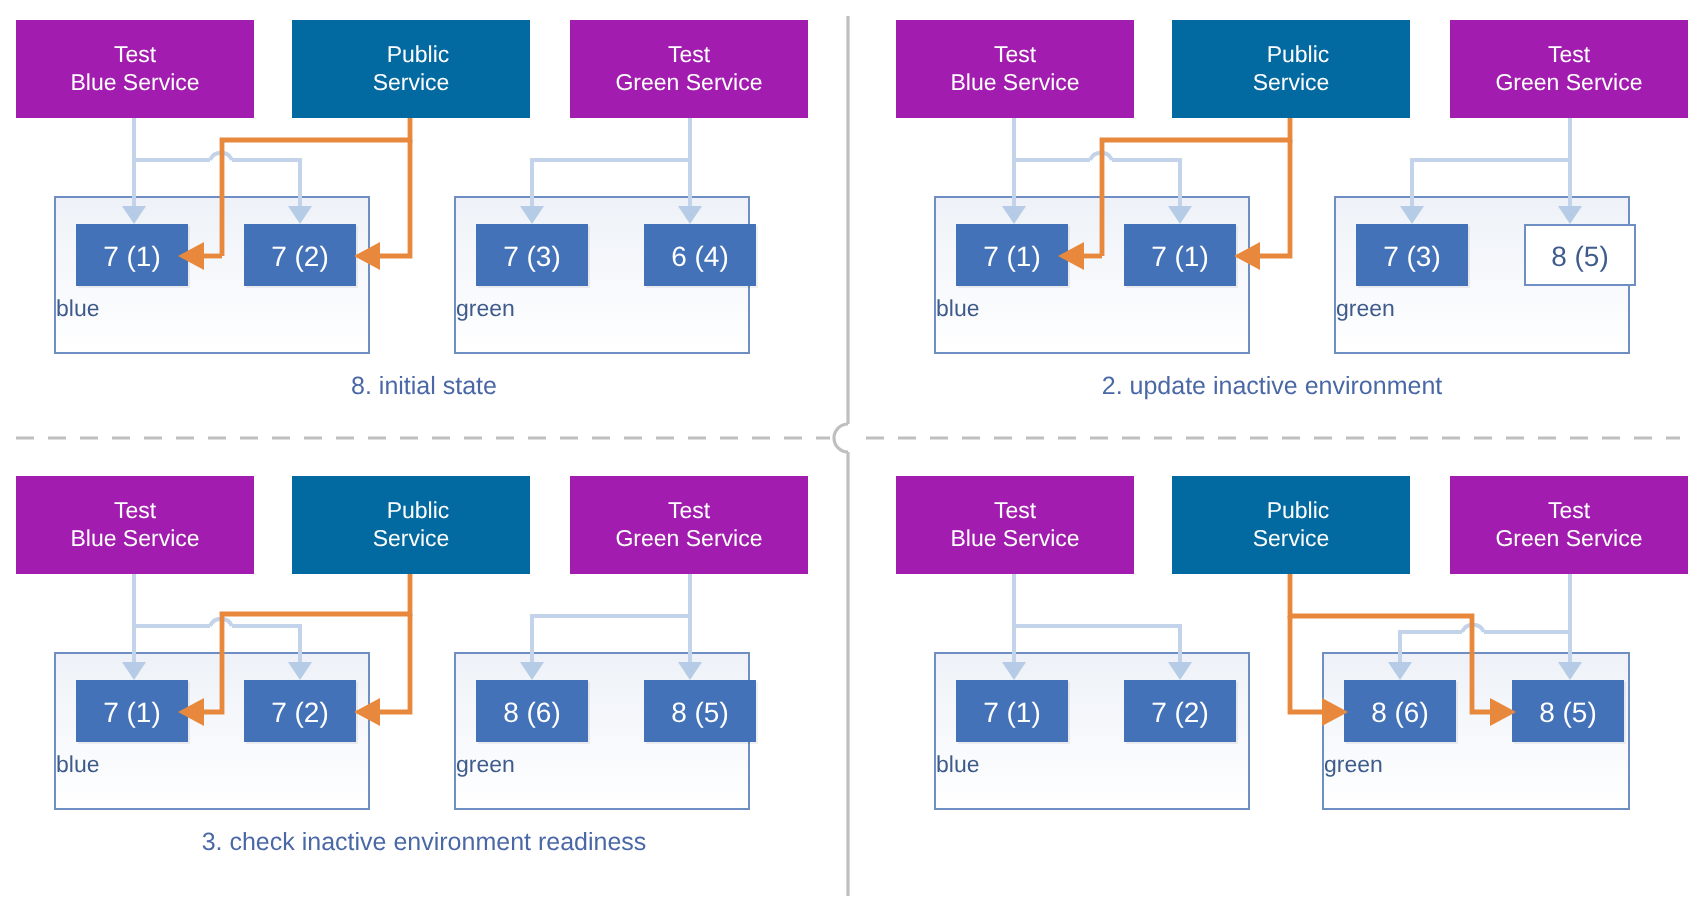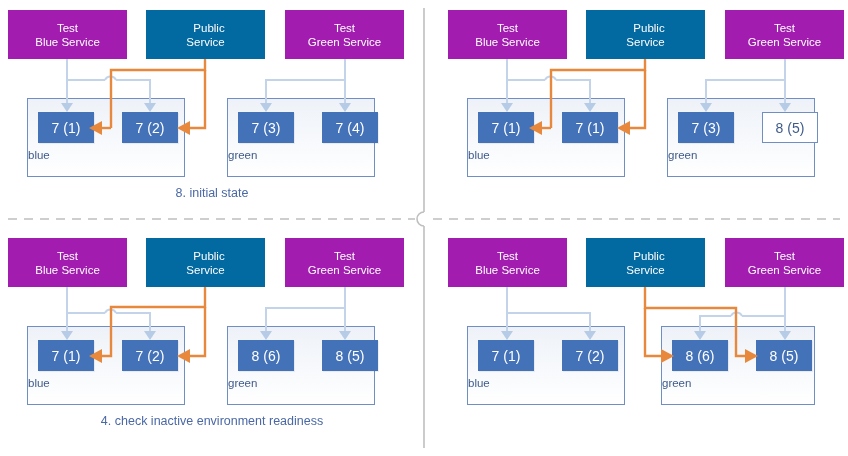--- a/index.html
+++ b/index.html
@@ -93,21 +93,21 @@
     <div class="env" style="left:27px;top:98px;width:158px;height:79px;">
       <div class="env-label" style="top:50px;">blue</div>
     </div>
     <div class="env" style="left:227px;top:98px;width:148px;height:79px;">
       <div class="env-label" style="top:50px;">green</div>
     </div>
 
     <div class="inst filled" style="left:38px;top:112px;">7 (1)</div>
     <div class="inst filled" style="left:122px;top:112px;">7 (2)</div>
     <div class="inst filled" style="left:238px;top:112px;">7 (3)</div>
-    <div class="inst filled" style="left:322px;top:112px;">7 (4)</div>
+    <div class="inst filled" style="left:322px;top:112px;">6 (4)</div>
 
     <svg class="links">
 
       <path class="lb" d="M 67 59 L 67 104"></path>
       <polygon class="lbf" points="61,103 73,103 67,112"></polygon>
       <path class="lb" d="M 67 80 L 105 80"></path>
       <path class="lb" d="M 105 80 A 6 6 0 0 1 116 80"></path>
       <path class="lb" d="M 116 80 L 150 80 L 150 104"></path>
       <polygon class="lbf" points="144,103 156,103 150,112"></polygon>
 
@@ -160,20 +160,21 @@
       <polygon class="lbf" points="355,103 367,103 361,112"></polygon>
       <path class="lb" d="M 361 80 L 282 80 L 282 104"></path>
       <polygon class="lbf" points="276,103 288,103 282,112"></polygon>
       <path class="og" d="M 221 59 L 221 70 L 127 70 L 127 128"></path>
       <path class="og" d="M 127 128 L 117 128"></path>
       <polygon class="ogf" points="118,121 118,135 105,128"></polygon>
       <path class="og" d="M 221 70 L 221 128 L 205 128"></path>
       <polygon class="ogf" points="206,121 206,135 193,128"></polygon>
     </svg>
 
+    <div class="caption" style="top:186px;">2. update inactive environment</div>
   </div>
 
   <div class="quad" style="left:0px;top:228px;">
     <div class="svc light" style="left:8px;top:10px;width:119px;height:49px;">
       <span><span>Test</span><br><span>Blue Service</span></span>
     </div>
     <div class="svc dark" style="left:146px;top:10px;width:119px;height:49px;">
       <span><span>Public</span><br><span>Service</span></span>
     </div>
     <div class="svc light" style="left:285px;top:10px;width:119px;height:49px;">
@@ -202,21 +203,21 @@
       <path class="lb" d="M 345 59 L 345 104"></path>
       <polygon class="lbf" points="339,103 351,103 345,112"></polygon>
       <path class="lb" d="M 345 80 L 266 80 L 266 104"></path>
       <polygon class="lbf" points="260,103 272,103 266,112"></polygon>
       <path class="og" d="M 205 59 L 205 79 L 111 79 L 111 128 L 101 128"></path>
       <polygon class="ogf" points="102,121 102,135 89,128"></polygon>
       <path class="og" d="M 205 79 L 205 128 L 189 128"></path>
       <polygon class="ogf" points="190,121 190,135 177,128"></polygon>
     </svg>
 
-    <div class="caption" style="top:186px;">4. check inactive environment readiness</div>
+    <div class="caption" style="top:186px;">3. check inactive environment readiness</div>
   </div>
 
   <div class="quad" style="left:424px;top:228px;">
     <div class="svc light" style="left:24px;top:10px;width:119px;height:49px;">
       <span><span>Test</span><br><span>Blue Service</span></span>
     </div>
     <div class="svc dark" style="left:162px;top:10px;width:119px;height:49px;">
       <span><span>Public</span><br><span>Service</span></span>
     </div>
     <div class="svc light" style="left:301px;top:10px;width:119px;height:49px;">

